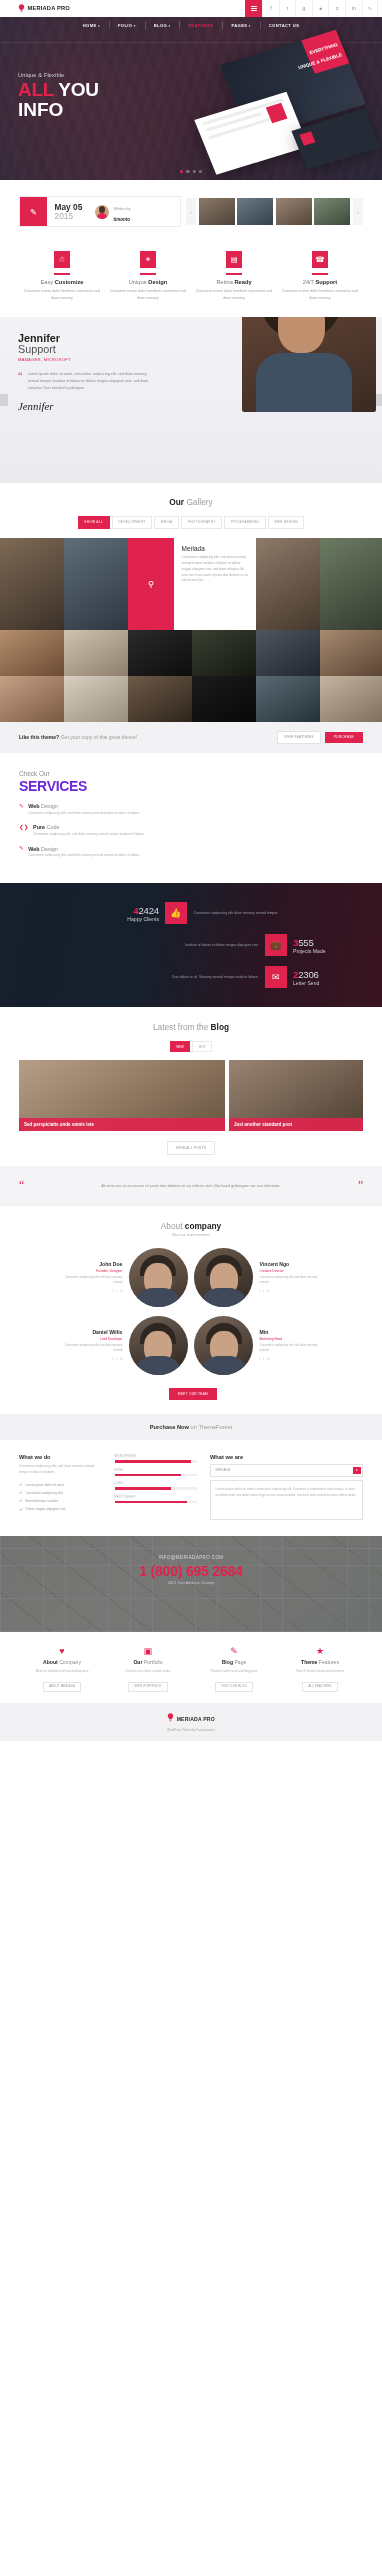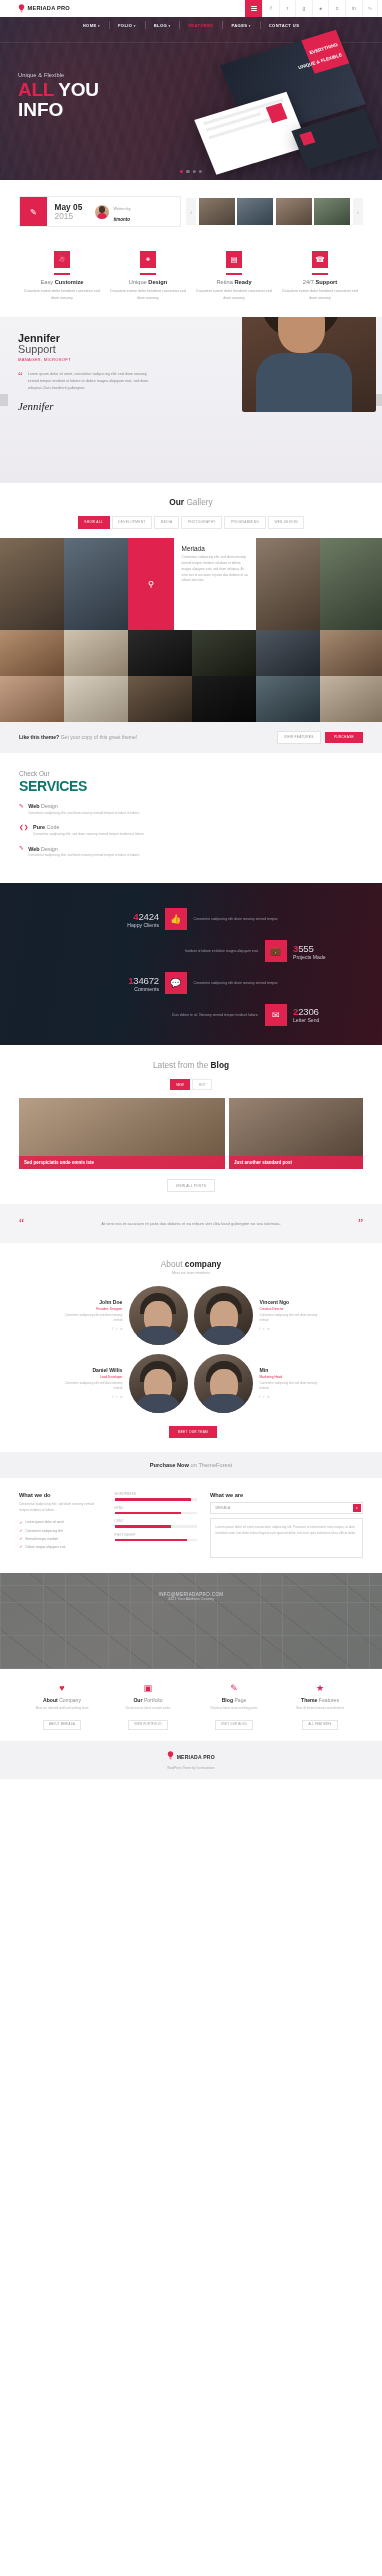--- a/index.html
+++ b/index.html
@@ -177,31 +177,31 @@
   .cta-text { font-size: 5.1px; color:#9b9b9b; flex:1; }
   .cta-text b { color:#2b2b2b; }
   .btn-ghost { font-size: 3.2px; letter-spacing:0.3px; padding: 3.8px 6.4px; border:0.6px solid #e2e2e2; background:#fff; color:#8c8c8c; cursor:pointer; font-family:"Liberation Sans",sans-serif; }
   .btn-red { font-size: 3.2px; letter-spacing:0.3px; padding: 3.8px 9px; background:#e0234e; color:#fff; border:none; margin-left: 3.8px; cursor:pointer; font-family:"Liberation Sans",sans-serif; }
 
   
   .services { background:#fff; padding: 16.6px 0 16.6px; }
   .svc-inner { display:flex; gap: 12.7px; }
   .svc-left { width: 166px; }
   .svc-kicker { font-size: 6.4px; color:#8d8d8d; font-weight:300; }
-  .svc-title { font-size: 14px; font-weight: bold; color:#0f766e; letter-spacing:-0.3px; margin: 1.3px 0 9px; }
+  .svc-title { font-size: 14px; font-weight: bold; color:#6d28d9; letter-spacing:-0.3px; margin: 1.3px 0 9px; }
   .svc-item { display:flex; gap:4.5px; margin-bottom: 7.6px; }
   .svc-item .si { color:#e0234e; font-size: 5.7px; line-height:1; padding-top:0.6px; }
   .svc-item h5 { font-size: 5.4px; color:#8d8d8d; font-weight:300; }
   .svc-item h5 b { color:#2b2b2b; font-weight:bold; }
   .svc-item p { font-size: 3.2px; color:#b0b0b0; line-height:1.8; margin-top: 1.9px; }
   .svc-right { flex:1; }
 
   
   .counters {
-    padding: 25px 0 19px; position:relative; overflow:hidden;
+    padding: 19px 0 19px; position:relative; overflow:hidden;
     background: linear-gradient(100deg,#161f2b 0%, #14202c 35%, #2c1522 70%, #3a1420 100%);
   }
   .cnt-row { display:flex; align-items:center; margin-bottom: 10.2px; }
   .cnt-num { text-align:right; width: 70px; }
   .cnt-num .n { font-size: 9.6px; color:#dcdce2; font-weight:300; letter-spacing:-0.2px; }
   .cnt-num .n .hl { color:#e0234e; font-weight:bold; }
   .cnt-num .lbl { font-size: 5.1px; color:#c9c9d2; }
   .cnt-ic { width: 21.7px; height: 21.7px; background:#e0234e; color:#fff; display:flex; align-items:center; justify-content:center; font-size:9px; margin: 0 6.4px; flex:none; }
   .cnt-desc { font-size: 3.4px; color:#9a9aa6; flex:1; }
   .cnt-left-text { text-align:left; }
@@ -562,28 +562,20 @@
         <div class="cnt-ic">👍</div>
         <div class="cnt-desc">Consetetur sadipscing elitr diam nonumy eirmod tempor.</div>
       </div>
       <div class="cnt-row" style="padding-left:25.5px">
         <div class="cnt-desc" style="text-align:right">Invidunt ut labore et dolore magna aliquyam erat.</div>
         <div class="cnt-ic">💼</div>
         <div class="cnt-num cnt-left-text">
           <div class="n"><span class="hl">3</span><span>555</span></div>
           <div class="lbl">Projects Made</div>
         </div>
-      </div>
-      <div class="cnt-row" style="padding-left:70px">
-        <div class="cnt-num">
-          <div class="n"><span class="hl">1</span><span>34672</span></div>
-          <div class="lbl">Comments</div>
-        </div>
-        <div class="cnt-ic">💬</div>
-        <div class="cnt-desc">Consetetur sadipscing elitr diam nonumy eirmod tempor.</div>
       </div>
       <div class="cnt-row" style="padding-left:25.5px;margin-bottom:0">
         <div class="cnt-desc" style="text-align:right">Duis dolore te sit. Nonumy eirmod tempor invidunt labore.</div>
         <div class="cnt-ic">✉</div>
         <div class="cnt-num cnt-left-text">
           <div class="n"><span class="hl">2</span><span>2306</span></div>
           <div class="lbl">Letter Send</div>
         </div>
       </div>
     </div>
@@ -757,20 +749,21 @@
           <div class="ta">Lorem ipsum dolor sit amet consectetur adipiscing elit. Praesent ut elementum risus neque, ut dum tincidunt enim tum dolor minus fugit accum quaerat dolor, nisi eum quia molestias id ea officia dolor.</div>
         </div>
       </div>
     </div>
   </div>
 
   <div class="mapsec">
     <div class="map-ov"></div>
     <div class="map-inner">
       <div class="map-mail">INFO@MERIADAPRO.COM</div>
+      <div class="map-phone">1 (800) 695 2684</div>
       <div class="map-addr">4321 Your Address Country</div>
     </div>
   </div>
 
   <div class="footw">
     <div class="container">
       <div class="fw-grid">
         <div class="fw">
           <div class="fwi">♥</div>
           <h5><b>About</b> <span>Company</span></h5>

